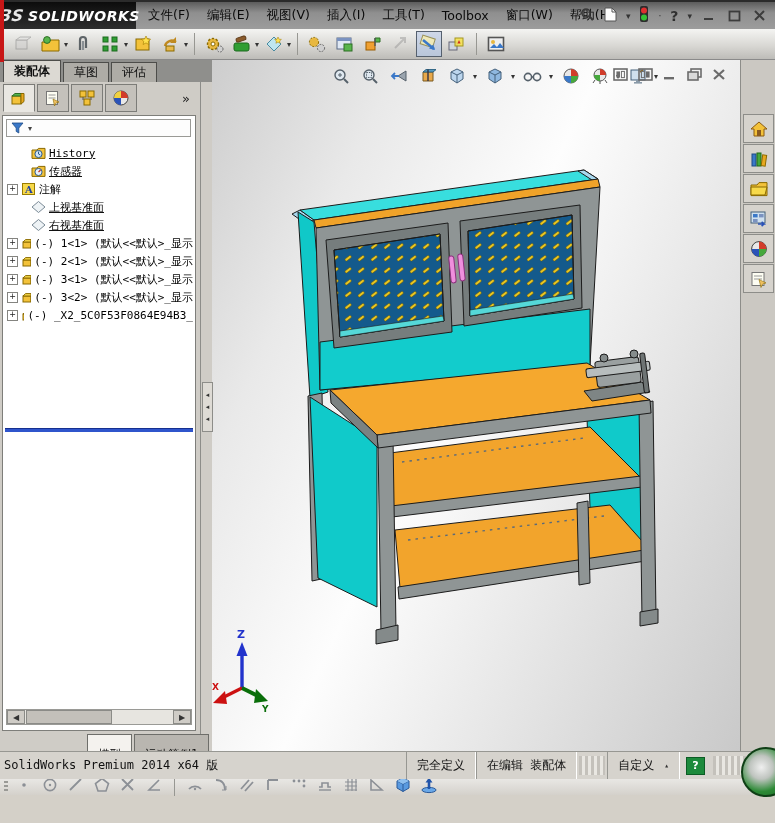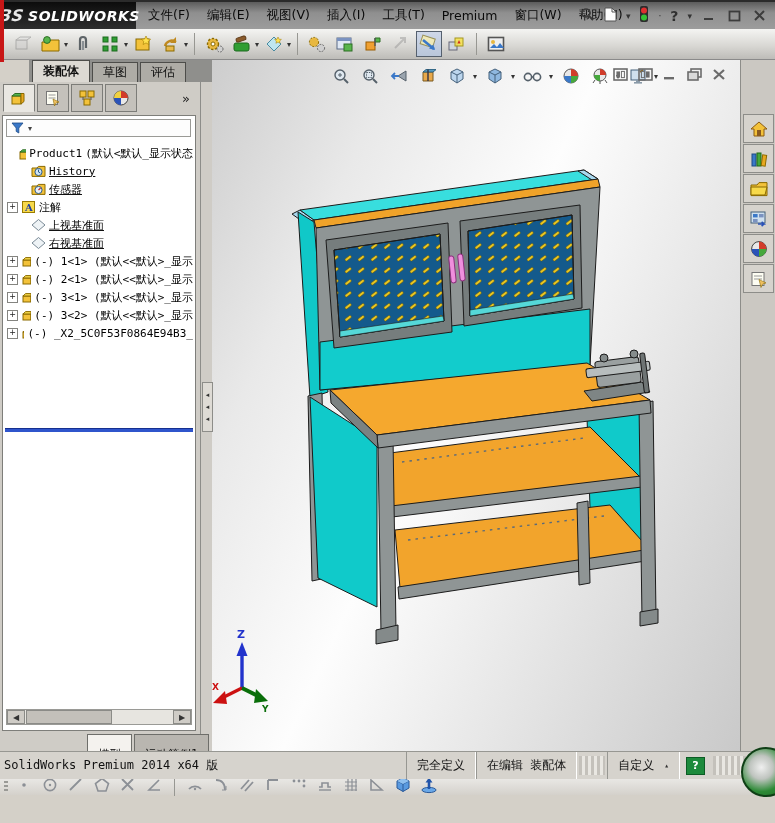--- a/index.html
+++ b/index.html
@@ -19,21 +19,21 @@
   .wbtn{width:16px;height:14px;display:inline-flex;align-items:center;justify-content:center;}
   
   .toolbar{position:absolute;left:4px;top:29px;width:771px;height:31px;
     background:linear-gradient(180deg,#f4f4f2 0%,#d9d8d4 55%,#bdbcb8 100%);border-bottom:1px solid #8a8a8a;
     display:flex;align-items:center;padding-left:6px;box-sizing:border-box;gap:2px;}
   .tbi{width:24px;height:24px;display:inline-flex;align-items:center;justify-content:center;border:1px solid transparent;}
   .tbi.pressed{border:1px solid #55606e;background:linear-gradient(180deg,#cfd8e8,#b9c6da);}
   .tsep{width:1px;height:22px;background:#979792;margin:0 4px;}
   .dd{font-size:8px;color:#333;margin-left:-2px;}
   
-  .tabstrip{position:absolute;left:0;top:60px;width:212px;height:22px;background:#8f8f8c;display:flex;align-items:flex-end;padding-left:3px;box-sizing:border-box;margin-left:29px;}
+  .tabstrip{position:absolute;left:0;top:60px;width:212px;height:22px;background:#8f8f8c;display:flex;align-items:flex-end;padding-left:3px;box-sizing:border-box;}
   .ctab{height:19px;padding:0 10px;display:flex;align-items:center;font-size:12px;border:1px solid #4d4d4a;border-bottom:none;background:#aeaca6;margin-right:2px;}
   .ctab.active{background:#dcd9d3;font-weight:bold;height:21px;}
   
   .leftpanel{position:absolute;left:0;top:82px;width:200px;height:673px;background:#cfccc6;box-sizing:border-box;}
   .mgrtabs{position:absolute;left:0;top:0;width:100%;height:32px;display:flex;align-items:center;padding-left:3px;gap:2px;box-sizing:border-box;}
   .mtab{width:30px;height:26px;border:1px solid #7c7c78;background:#c4c1bb;display:inline-flex;align-items:center;justify-content:center;}
   .mtab.active{background:#e9e7e2;border-bottom-color:#e9e7e2;}
   .mchev{margin-left:auto;margin-right:10px;font-size:13px;color:#222;}
   .panelwhite{position:absolute;left:2px;top:33px;width:194px;height:616px;background:#fff;border:1px solid #7e7e7a;box-sizing:border-box;}
   .filterbar{position:absolute;left:3px;top:3px;width:185px;height:18px;border:1px solid #9a9a96;display:flex;align-items:center;padding-left:4px;gap:4px;box-sizing:border-box;background:#fdfdfd;}
@@ -95,21 +95,21 @@
     <div class="logo">
       <span class="mark">ЗS</span>
       <span>SOLIDWORKS</span>
     </div>
     <div class="menus">
       <span>文件(F)</span>
       <span>编辑(E)</span>
       <span>视图(V)</span>
       <span>插入(I)</span>
       <span>工具(T)</span>
-      <span>Premium</span>
+      <span>Toolbox</span>
       <span>窗口(W)</span>
       <span>帮助(H)</span>
     </div>
     <div class="tb-icons">
       <span>
         <svg width="15" height="15">
             <circle cx="6" cy="6" r="4" fill="none" stroke="#3a3a3a" stroke-width="1.6"></circle>
             <line x1="9" y1="9" x2="13" y2="13" stroke="#3a3a3a" stroke-width="2"></line>
           </svg>
       </span>
@@ -511,30 +511,20 @@
     <div class="panelwhite">
       <div class="filterbar">
         <svg width="13" height="12">
             <path d="M1,1 h11 l-4.2,5 v5 l-2.6,-1.6 v-3.4z" fill="#3a78c8" stroke="#1c4a86" stroke-width=".8"></path>
           </svg>
         <span class="fc">▾</span>
       </div>
 
       <div class="tree">
 
-        <div class="trow indent0">
-          <span class="noexp"></span>
-          <svg width="16" height="15">
-              <rect x="1" y="6" width="8" height="7" fill="#f3c23a" stroke="#8a6a00"></rect>
-              <path d="M1,6 l2.6,-2.2 h8 l-2.6,2.2z" fill="#58b54c" stroke="#2d6e24"></path>
-              <path d="M9,3.8 h2.6 v7 l-2.6,2.2z" fill="#e8a820" stroke="#8a6a00"></path>
-            </svg>
-          <span class="tlbl">Product1</span>
-          <span class="tlbl">(默认&lt;默认_显示状态</span>
-        </div>
 
         <div class="trow indent1">
           <span class="noexp"></span>
           <svg width="15" height="14">
               <path d="M1,4 h5 l1.4,-1.6 h6.6 v10 h-13z" fill="#f3c23a" stroke="#8a6a00"></path>
               <circle cx="7.5" cy="8" r="3.6" fill="#cfe4f4" stroke="#2a5a8a"></circle>
               <path d="M7.5,5.6 v2.4 l1.8,1" fill="none" stroke="#2a5a8a"></path>
             </svg>
           <span class="tlbl">History</span>
         </div>

